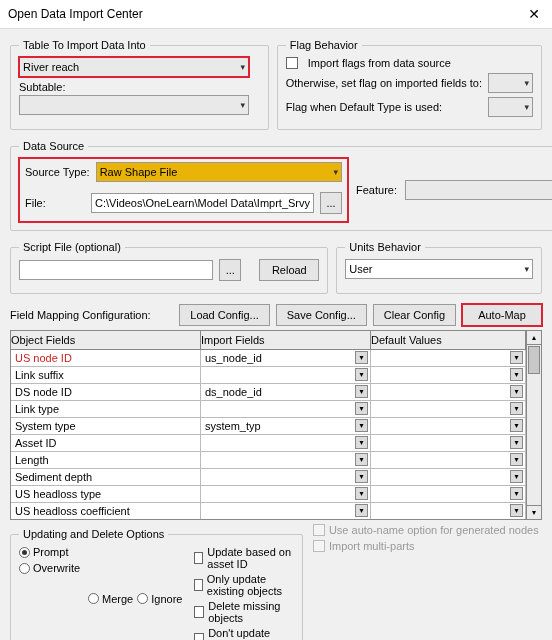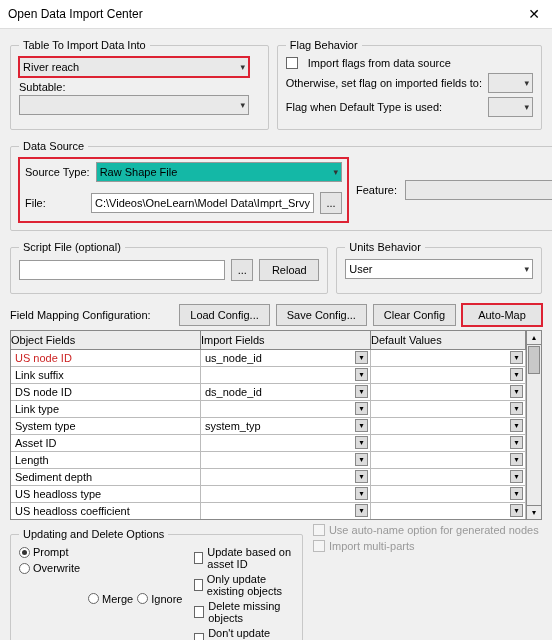--- a/index.html
+++ b/index.html
@@ -150,21 +150,21 @@
       </div>
     </fieldset>
   </div>
 
   <fieldset>
     <legend>Data Source</legend>
     <div style="display:flex;align-items:center;gap:8px">
       <div class="hl-red" style="padding:4px 6px;display:flex;flex-direction:column;gap:6px;flex:1">
         <div class="frow">
           <span class="label">Source Type:</span>
-          <div class="select" style="flex:1;background:#14b8a6">
+          <div class="select" style="flex:1;background:#eab308">
             <span>Raw Shape File</span>
             <span class="caret">▾</span>
           </div>
         </div>
         <div class="frow">
           <span class="label" style="width:60px">File:</span>
           <div class="textinput" style="flex:1">
             <span style="overflow:hidden;white-space:nowrap">C:\Videos\OneLearn\Model Data\Imprt_Srvy</span>
           </div>
           <div class="btn small">...</div>
@@ -178,21 +178,21 @@
   </fieldset>
 
   <div class="row-script">
     <fieldset>
       <legend>Script File (optional)</legend>
       <div class="frow">
         <div class="textinput" style="flex:1">
             <span></span>
           </div>
         <div class="btn small">...</div>
-        <div class="btn" style="margin-left:0">Reload</div>
+        <div class="btn" style="margin-left:12px">Reload</div>
       </div>
     </fieldset>
     <fieldset>
       <legend>Units Behavior</legend>
       <div class="select" style="width:100%;background:#fff">
         <span>User</span>
         <span class="caret">▾</span>
       </div>
     </fieldset>
   </div>

